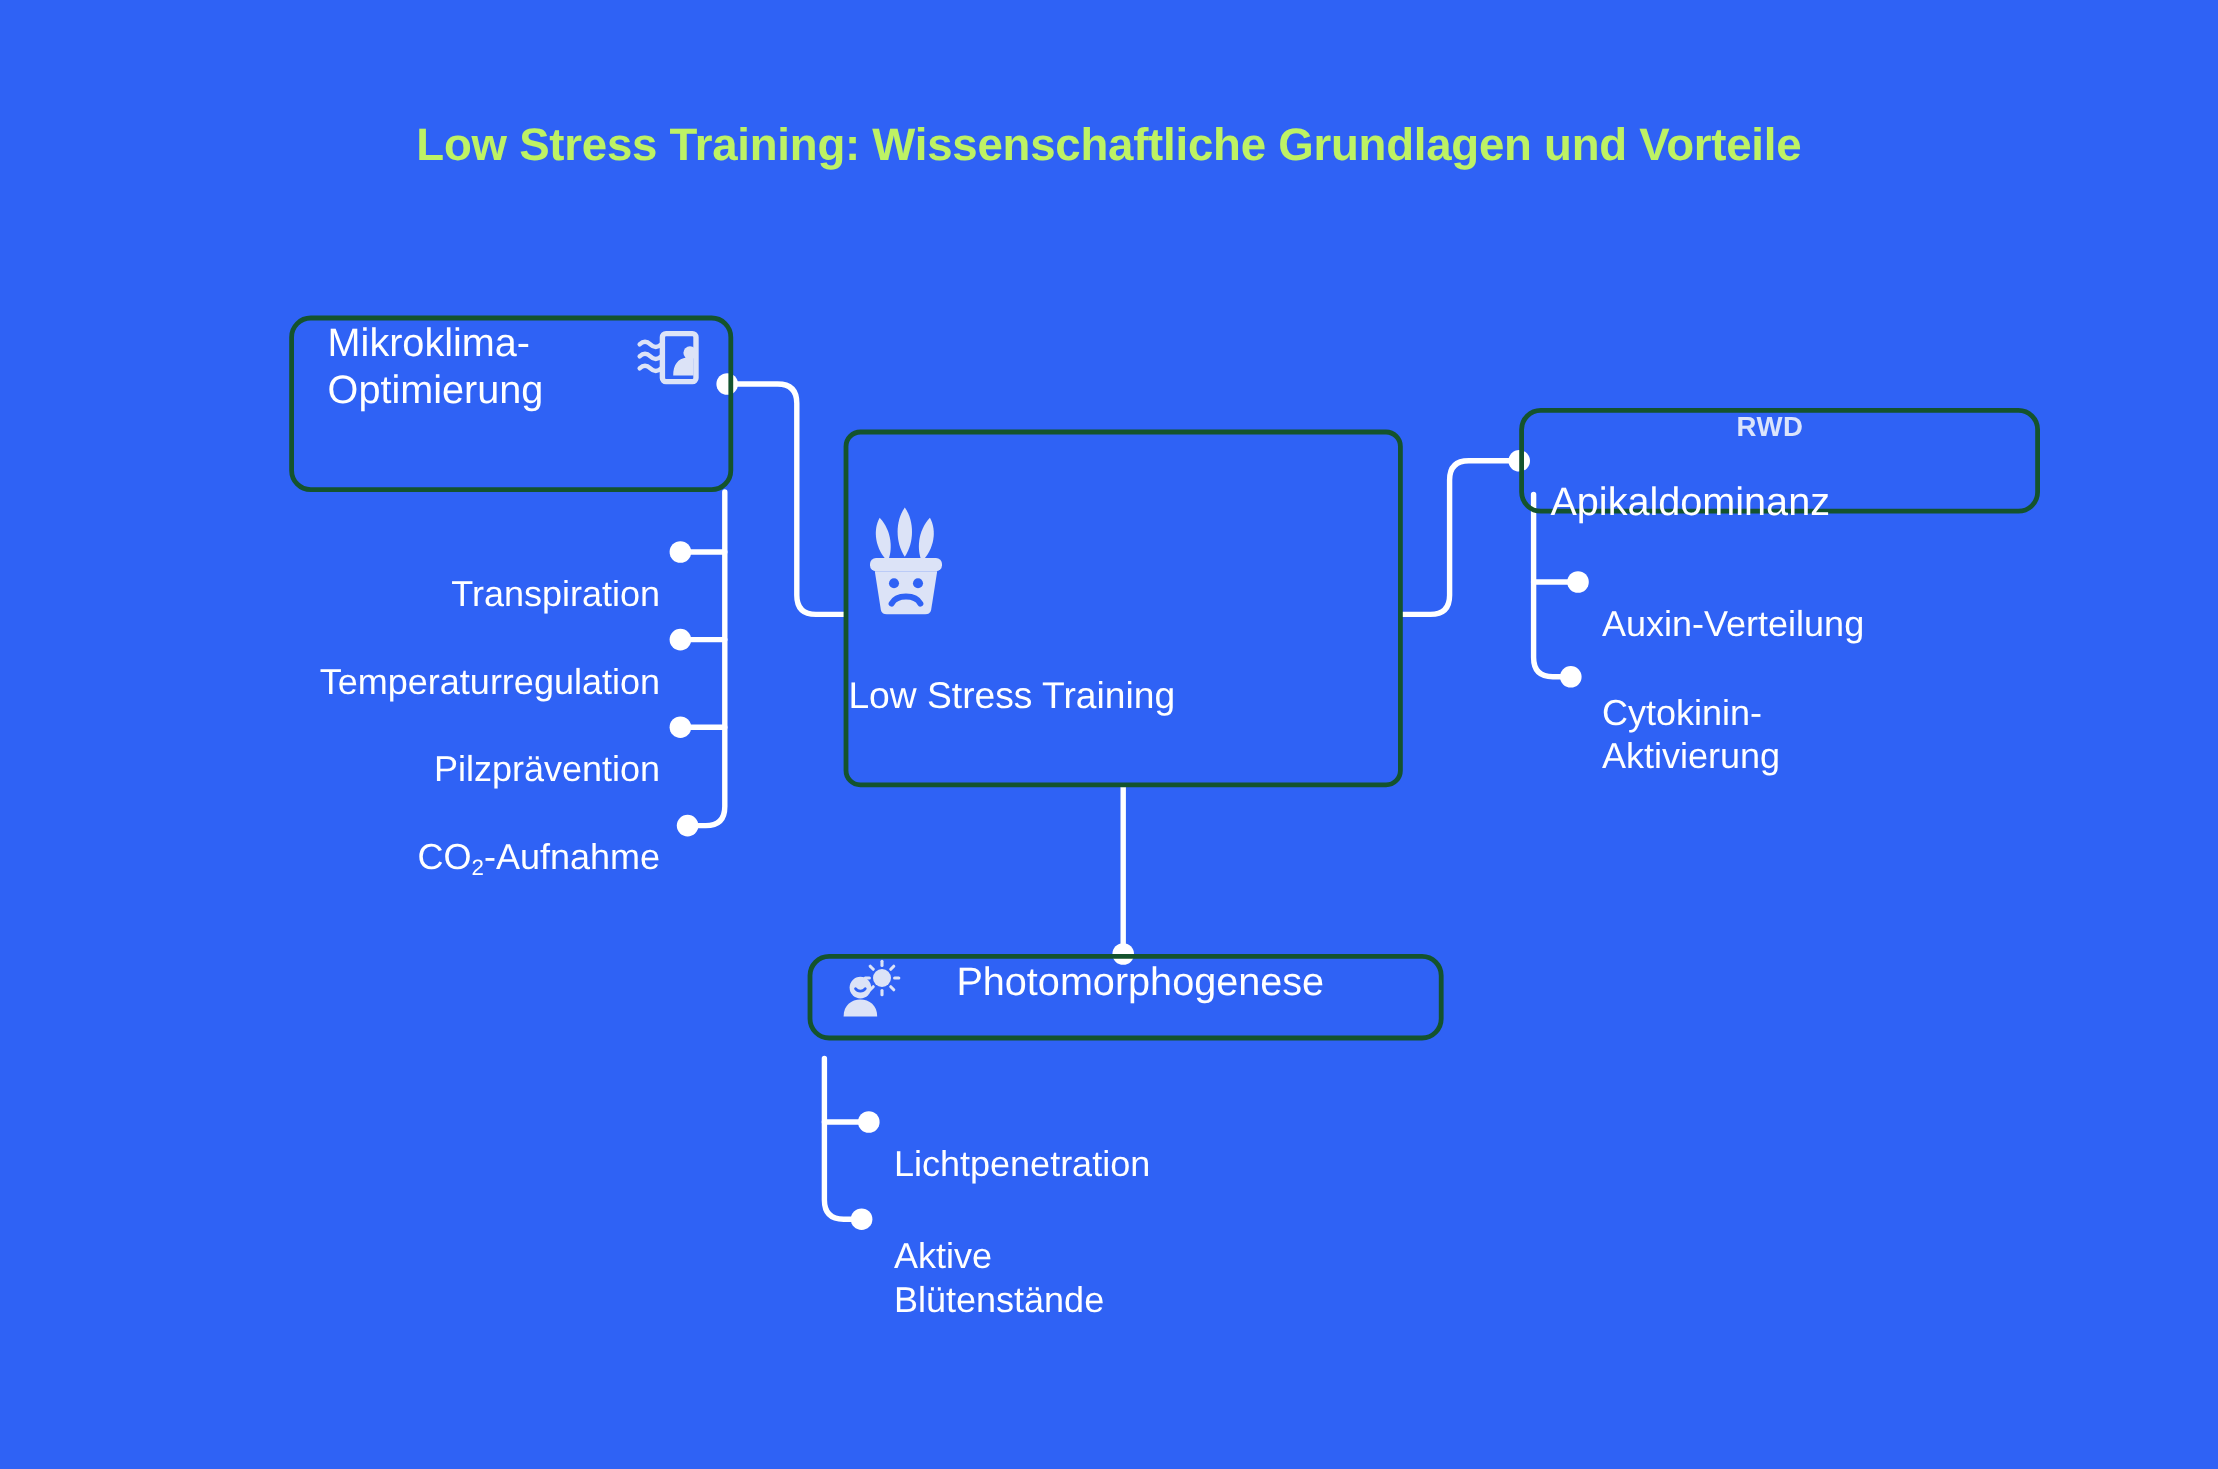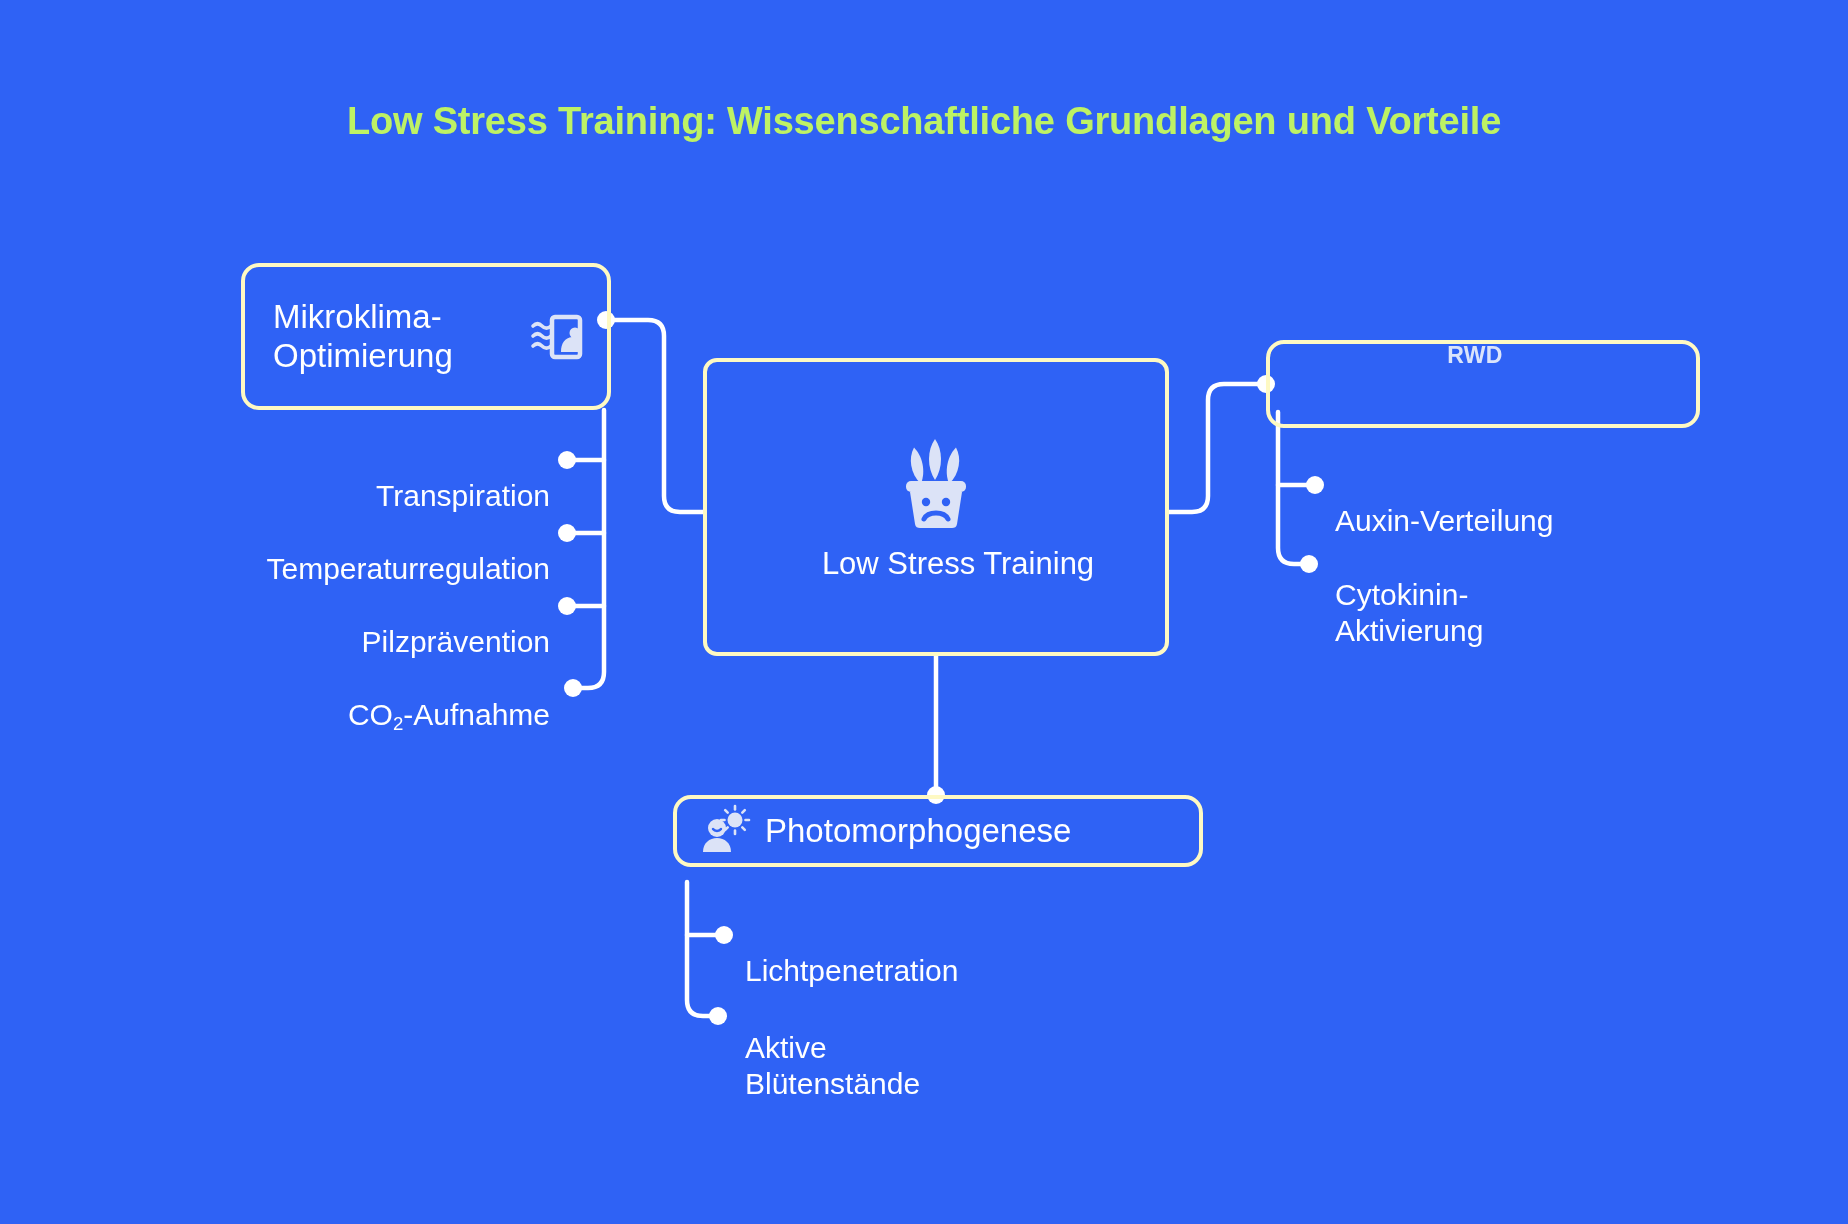--- a/index.html
+++ b/index.html
@@ -48,45 +48,44 @@
     stroke-linecap: round;
     stroke-linejoin: round;
   }
   #wires circle.node-dot {
     fill: #ffffff;
   }
   
   .node-box {
     position: absolute;
     box-sizing: border-box;
-    border: 4px solid #fef9c3;
+    border: 4px solid #14532d;
     border-radius: 18px;
     background: transparent;
     display: flex;
-    align-items: center;
-    color: #ffffff;
+    color: #ffffff;
+    gap: 32px;
   }
   .node-box.center {
     border-radius: 14px;
     flex-direction: column;
     justify-content: center;
   }
   .branch-label {
     font-size: 33px;
     font-weight: 400;
     line-height: 1.18;
     white-space: pre-line;
     color: #ffffff;
   }
   .center-label {
     font-size: 31px;
     font-weight: 400;
     color: #ffffff;
     margin-top: 18px;
-    margin-left: 44px;
   }
   
   .leaf {
     position: absolute;
     color: #ffffff;
     font-size: 30px;
     font-weight: 400;
     line-height: 1.22;
     white-space: pre-line;
   }
@@ -203,20 +202,21 @@
   </div>
   <div class="leaf right-align" style="left:100px; top:587px; width:450px;">
     <span>Pilzprävention</span>
   </div>
   <div class="leaf right-align" style="left:100px; top:660px; width:450px;">
     <span><span>CO</span><sub>2</sub><span>-Aufnahme</span></span>
   </div>
 
   <div class="node-box" style="left:1266px; top:340px; width:434px; height:88px; padding:0 22px 0 22px; justify-content:flex-start;flex-direction:column;">
     <span class="icon rwd-badge" style="margin-right:16px;">RWD</span>
+    <span class="branch-label">Apikaldominanz</span>
   </div>
 
   <div class="leaf" style="left:1335px; top:540px; width:460px;">
     <span>Cytokinin-
 Aktivierung</span>
   </div>
   <div class="leaf" style="left:1335px; top:466px; width:460px;">
     <span>Auxin-Verteilung</span>
   </div>
 

